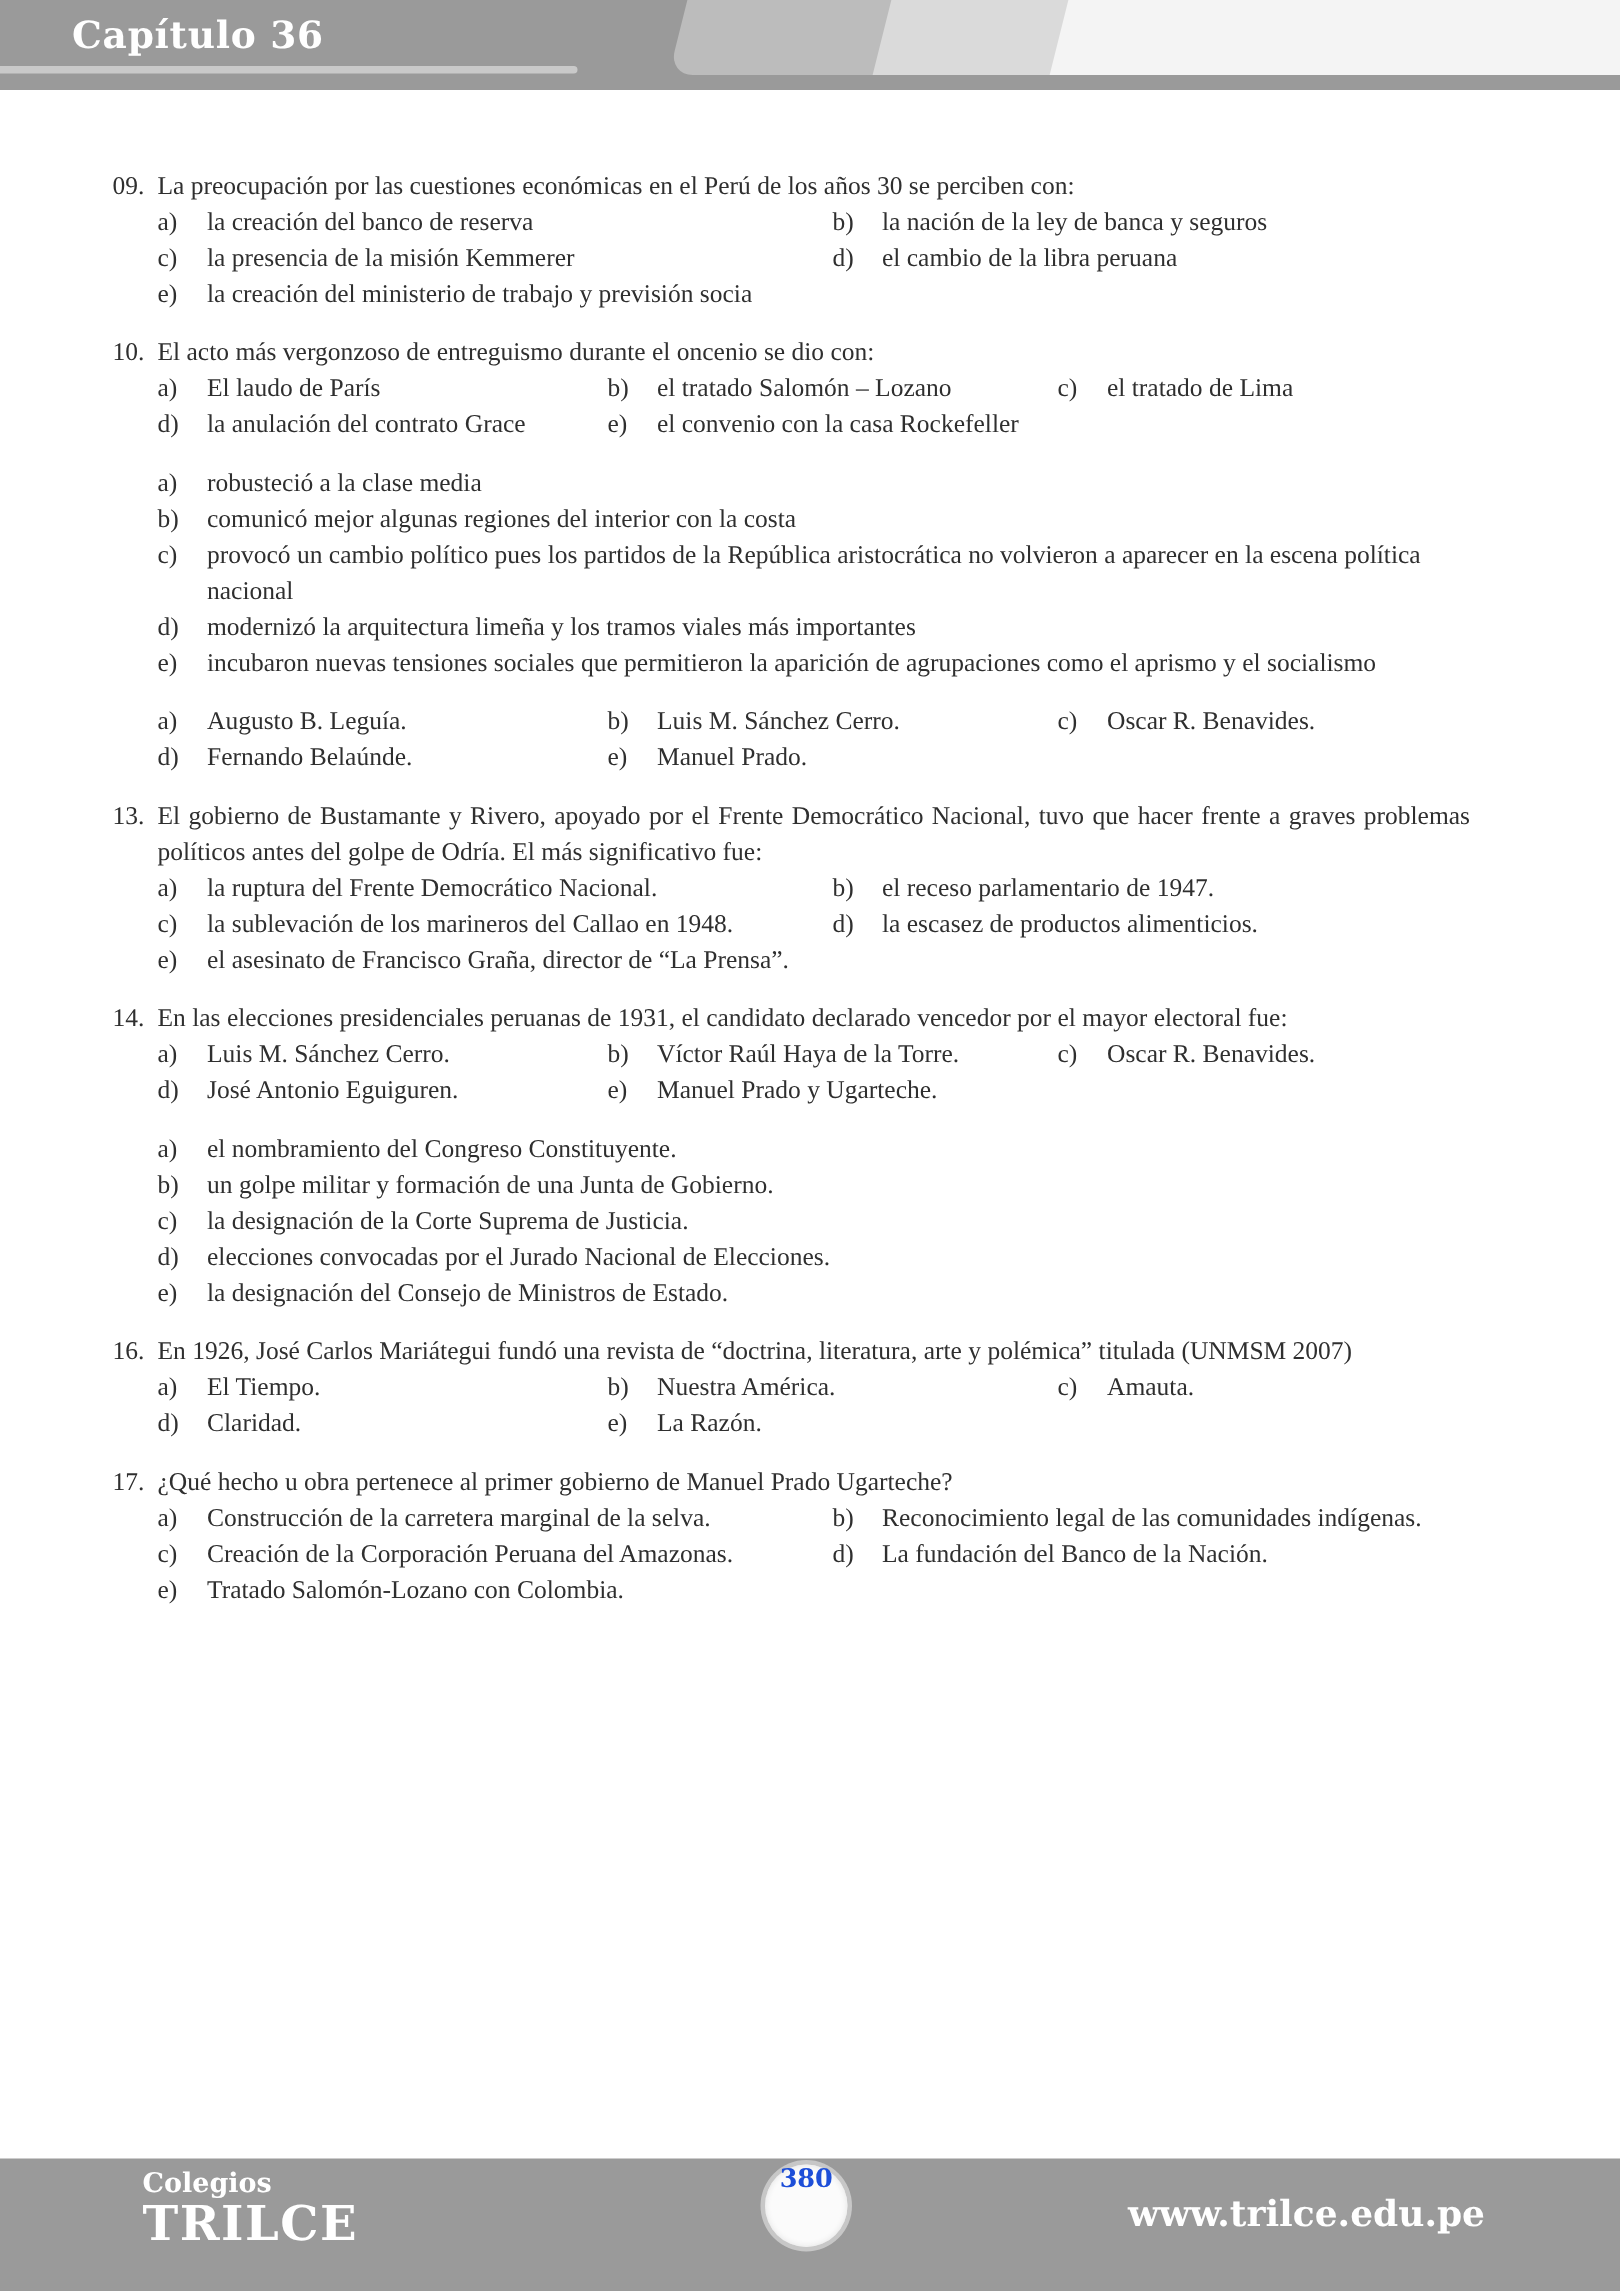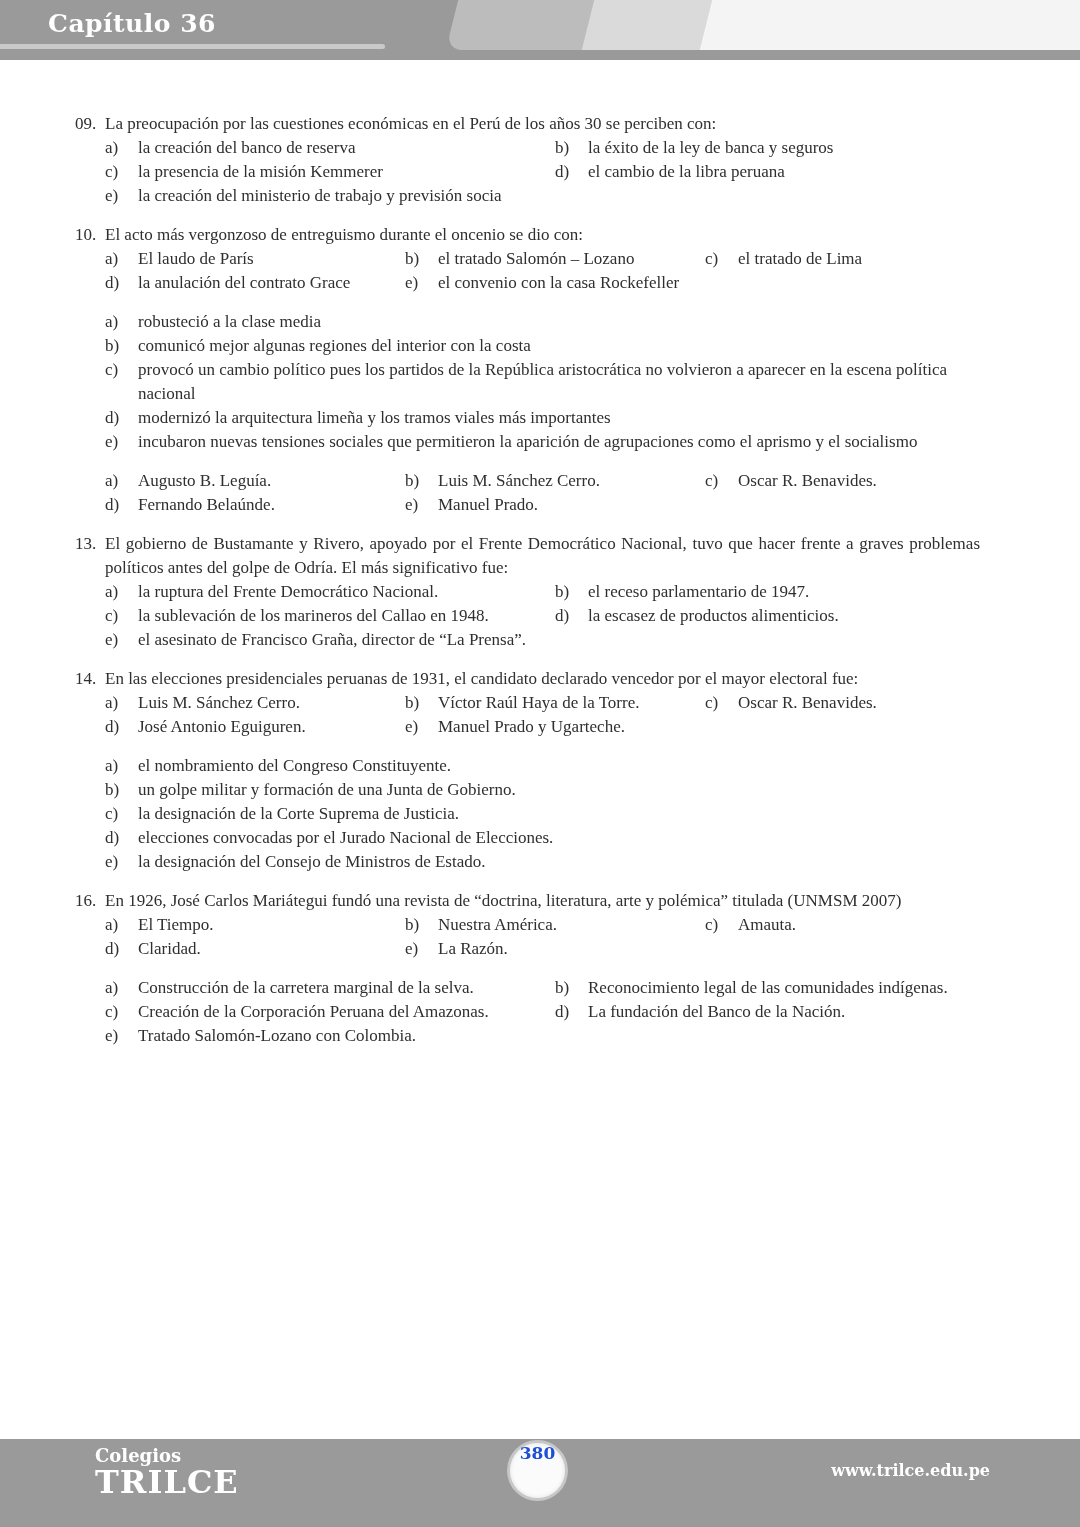--- a/index.html
+++ b/index.html
@@ -75,21 +75,21 @@
     background: #fbfbfb;
     border-radius: 50%;
     box-shadow: 0 0 0 3px rgba(255,255,255,0.45), inset 0 0 4px #e2e2e2;
     display: flex; align-items: flex-start; justify-content: center;
     font-family: "DejaVu Serif", serif; font-weight: bold;
     font-size: 17px; color: #1d4ed8;
   }
   .site {
     position: absolute; right: 90px; top: 22px;
     color: #ffffff; font-family: "DejaVu Serif", serif;
-    font-weight: bold; font-size: 16px;
+    font-weight: bold; font-size: 24px;
   }
 </style>
 </head>
 <body>
 
 <div class="page">
 
   <header class="page-header">
     <div class="hdr-shape s1"></div>
     <div class="hdr-shape s2"></div>
@@ -106,21 +106,21 @@
         <p class="q-text">La preocupación por las cuestiones económicas en el Perú de los años 30 se perciben con:</p>
       </div>
       <div class="q-opts">
         <div class="opt-row cols2">
           <div class="opt">
               <span class="opt-letter">a)</span>
               <span class="opt-text">la creación del banco de reserva</span>
             </div>
           <div class="opt">
               <span class="opt-letter">b)</span>
-              <span class="opt-text">la éxito de la ley de banca y seguros</span>
+              <span class="opt-text">la nación de la ley de banca y seguros</span>
             </div>
         </div>
         <div class="opt-row cols2">
           <div class="opt">
               <span class="opt-letter">c)</span>
               <span class="opt-text">la presencia de la misión Kemmerer</span>
             </div>
           <div class="opt">
               <span class="opt-letter">d)</span>
               <span class="opt-text">el cambio de la libra peruana</span>
@@ -362,20 +362,24 @@
             </div>
           <div class="opt">
               <span class="opt-letter">e)</span>
               <span class="opt-text">La Razón.</span>
             </div>
         </div>
       </div>
     </section>
 
     <section class="question">
+      <div class="q-head">
+        <span class="q-num">17.</span>
+        <p class="q-text">¿Qué hecho u obra pertenece al primer gobierno de Manuel Prado Ugarteche?</p>
+      </div>
       <div class="q-opts">
         <div class="opt-row cols2">
           <div class="opt">
               <span class="opt-letter">a)</span>
               <span class="opt-text">Construcción de la carretera marginal de la selva.</span>
             </div>
           <div class="opt">
               <span class="opt-letter">b)</span>
               <span class="opt-text">Reconocimiento legal de las comunidades indígenas.</span>
             </div>

